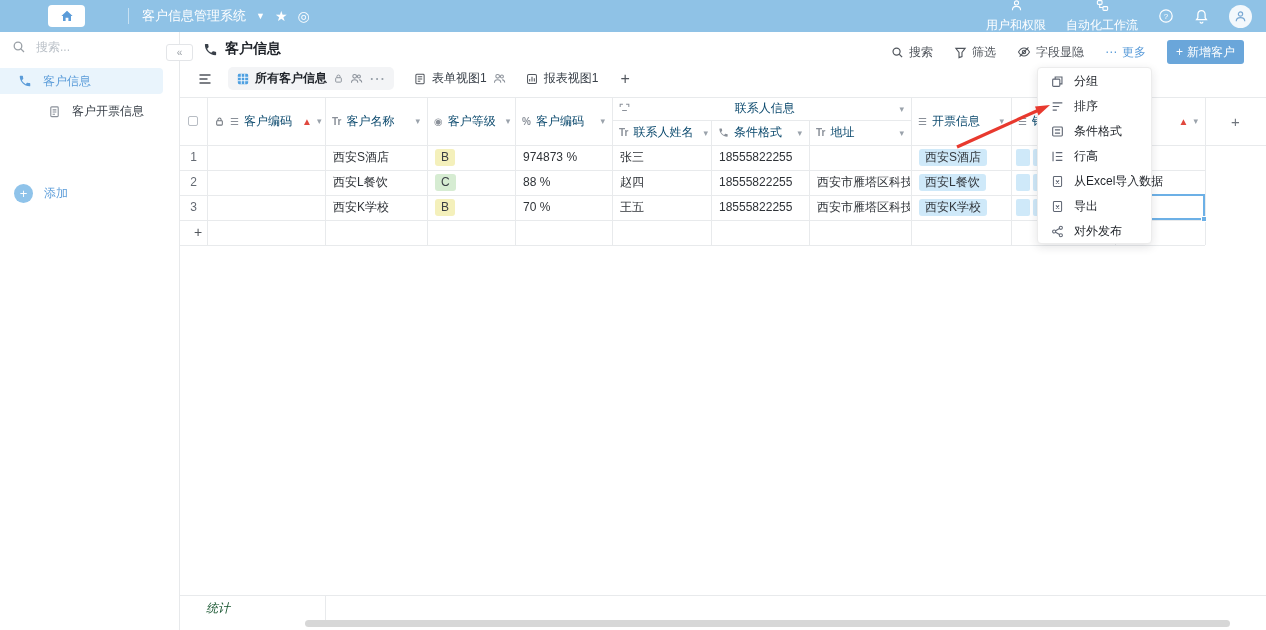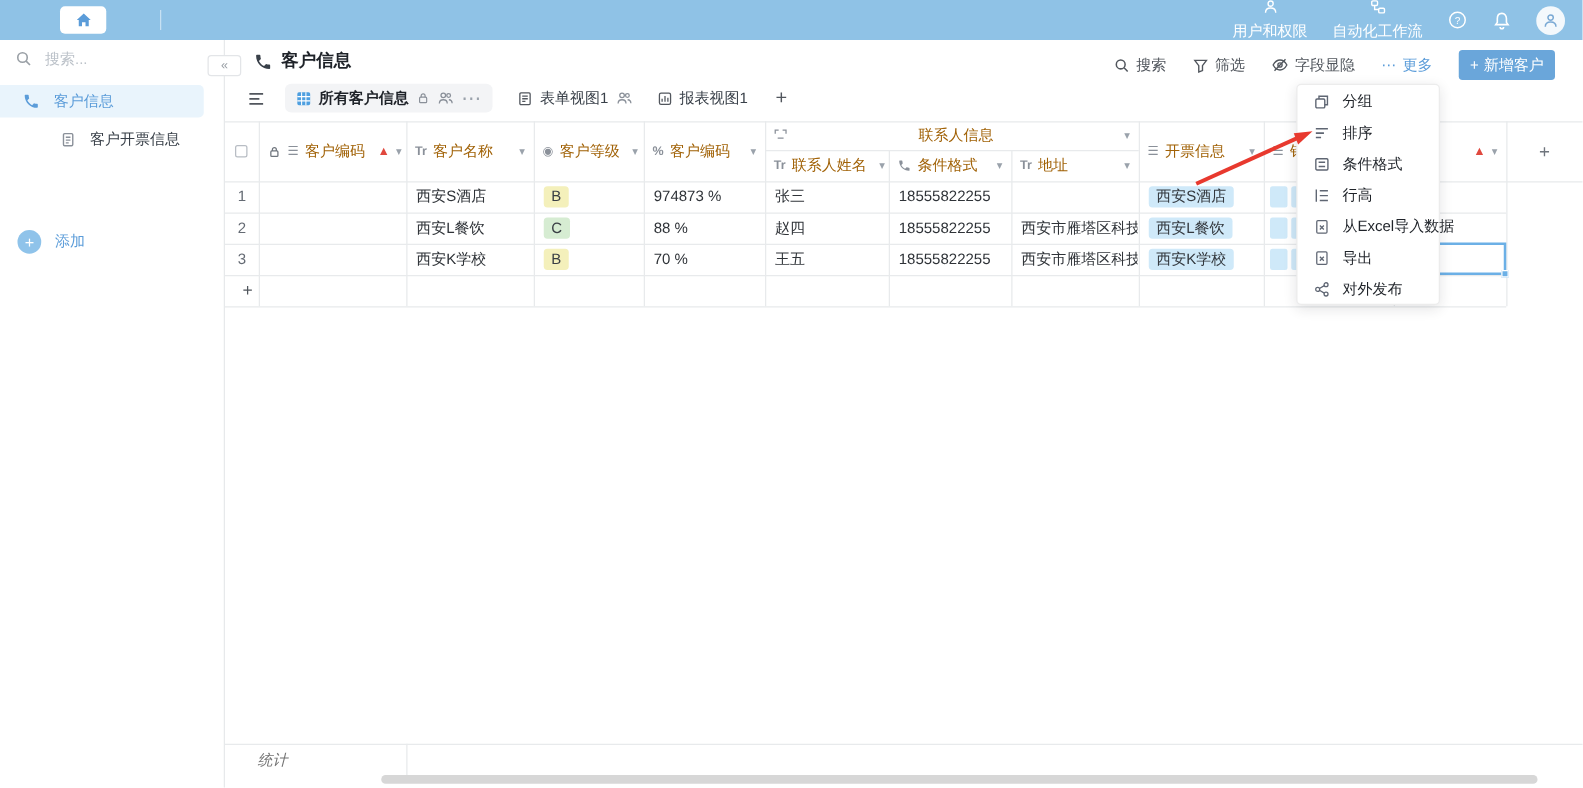--- a/index.html
+++ b/index.html
@@ -59,37 +59,37 @@
   .tab { margin-left:20px; display:flex; align-items:center; gap:6px; cursor:pointer; }
   .tab .lbl { font-size:12px; color:#394049; }
   .tab-add { margin-left:22px; font-size:16px; color:#51565d; cursor:pointer; }
   .dim { color:#9aa2ab; }
 
   
   .grid { position:absolute; left:180px; top:97px; width:1086px; height:533px; }
   .vline { position:absolute; width:1px; background:#e8eaec; top:0; }
   .hline { position:absolute; height:1px; background:#e8eaec; }
   .hcell { position:absolute; display:flex; align-items:center; gap:5px; padding:0 7px; }
-  .hdr-label { font-size:12px; color:#a16207; white-space:nowrap; }
+  .hdr-label { font-size:12px; color:#0c4a6e; white-space:nowrap; }
   .caret { font-size:9px; color:#9aa2ab; }
   .ficon { color:#8a9099; font-size:10px; font-weight:bold; white-space:nowrap; }
   .warn-tri { color:#e0483e; font-size:10px; }
   .spacer { flex:1; }
   .rownum { position:absolute; width:27px; text-align:center; font-size:12px; color:#646a73; line-height:25px; }
   .cell { position:absolute; font-size:12px; color:#2f3338; line-height:25px; padding-left:8px; white-space:nowrap; overflow:hidden; }
   .badge { display:inline-block; margin-top:4px; line-height:17px; padding:0 6px; border-radius:3px; font-size:12px; color:#3a3f45; }
   .badge-B { background:#f4f0bb; }
   .badge-C { background:#d6ecd2; }
   .tag { display:inline-block; margin-top:4px; line-height:17px; padding:0 6px; border-radius:3px;
     background:#cfe9f9; font-size:12px; color:#33383e; }
   .sq { position:absolute; width:14px; height:17px; border-radius:2px; background:#cfe9f9; }
   .checkbox { position:absolute; width:10px; height:10px; border:1px solid #b8bdc4; border-radius:2px; background:#fff; }
   .sel-cell { position:absolute; left:934px; top:97px; width:91px; height:26px; border:2px solid #6cb0e6; z-index:5; }
   .sel-handle { position:absolute; right:-4px; bottom:-4px; width:6px; height:6px; background:#6cb0e6; border:1px solid #fff; }
-  .stats-label { font-size:12px; font-style:italic; color:#737373; }
+  .stats-label { font-size:12px; font-style:italic; color:#14532d; }
   .scrollbar { position:absolute; left:305px; top:620px; width:925px; height:7px; border-radius:4px; background:#d7d7d7; z-index:2; }
 
   
   .menu { position:absolute; left:1037px; top:67px; width:115px; height:177px; background:#fff;
     border:1px solid #ececec; border-radius:4px; box-shadow:0 3px 10px rgba(31,35,41,.12); z-index:20; padding-top:1px; }
   .menu-item { height:25px; display:flex; align-items:center; gap:10px; padding-left:13px; cursor:pointer; }
   .menu-item .lbl { font-size:12px; color:#1f2329; white-space:nowrap; }
   .arrow-layer { position:absolute; left:940px; top:90px; z-index:30; pointer-events:none; }
 </style>
 </head>
@@ -97,20 +97,26 @@
 
 <div class="topbar">
   <div class="home-btn">
     <span>
       <svg width="14" height="14" viewBox="0 0 14 14">
           <path d="M7 1.8 12.6 7H11v5H8.4V8.8H5.6V12H3V7H1.4Z" fill="#5b9cd9"></path>
         </svg>
     </span>
   </div>
   <div class="tb-divider"></div>
+  <div class="tb-left">
+    <span class="app-title">客户信息管理系统</span>
+    <span class="tb-caret">▼</span>
+    <span class="tb-glyph">★</span>
+    <span class="tb-glyph">◎</span>
+  </div>
   <div class="tb-right">
     <div class="tb-item">
       <span>
         <svg width="13" height="13" viewBox="0 0 14 14" fill="none" stroke="#fff" stroke-width="1.2">
             <circle cx="7" cy="4.2" r="2.2"></circle>
             <path d="M2.6 12c0-2.6 2-4 4.4-4s4.4 1.4 4.4 4"></path>
           </svg>
       </span>
       <span>用户和权限</span>
     </div>

